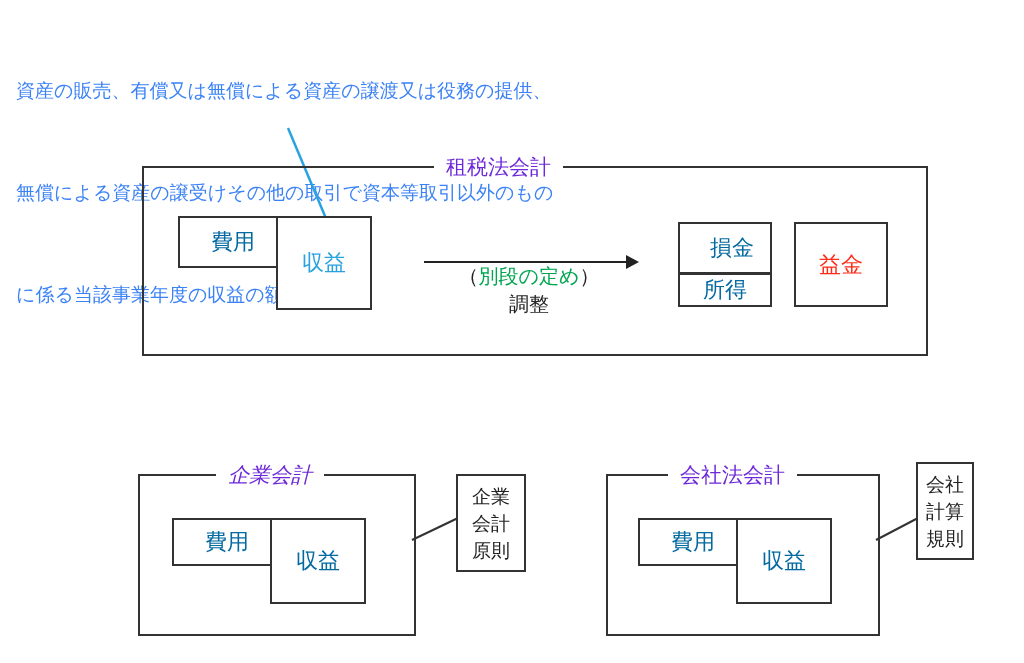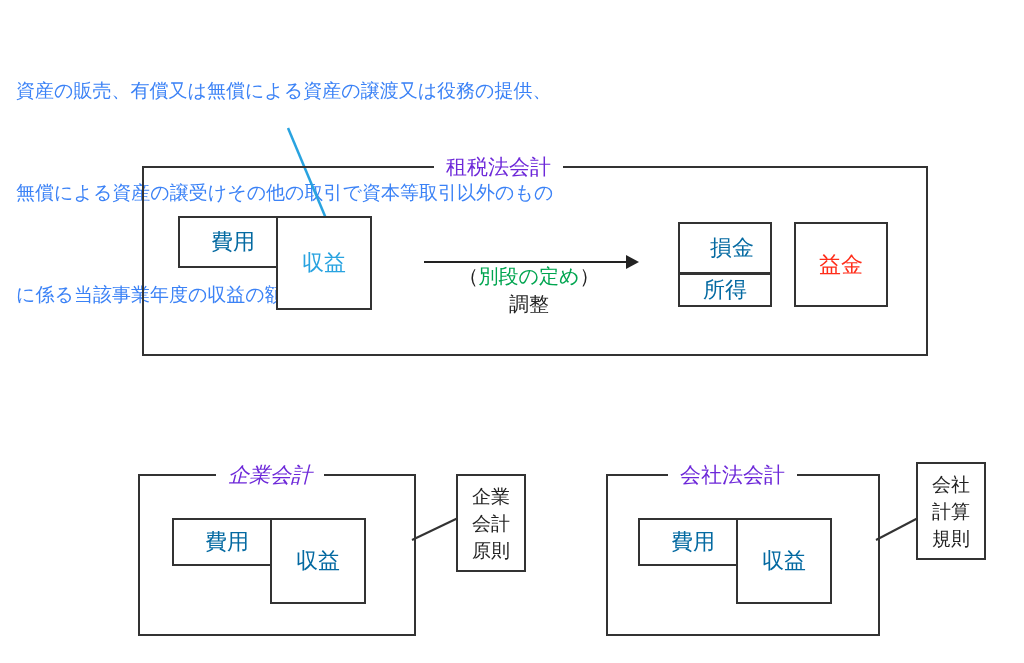--- a/index.html
+++ b/index.html
@@ -157,17 +157,17 @@
   <div>会計</div>
   <div>原則</div>
 </div>
 
 <div class="group" id="law-group" style="left:606px; top:474px; width:274px; height:162px;">
   <div class="group-title" style="left:60px;">会社法会計</div>
 </div>
 <div class="cell" style="left:638px; top:518px; width:110px; height:48px;">費用</div>
 <div class="cell" style="left:736px; top:518px; width:96px; height:86px;">収益</div>
 
-<div class="sidebox" style="left:916px; top:462px; width:70px; height:98px;align-items:center;">
+<div class="sidebox" style="left:916px; top:462px; width:58px; height:98px;align-items:center;">
   <div>会社</div>
   <div>計算</div>
   <div>規則</div>
 </div>
 
 </body></html>

